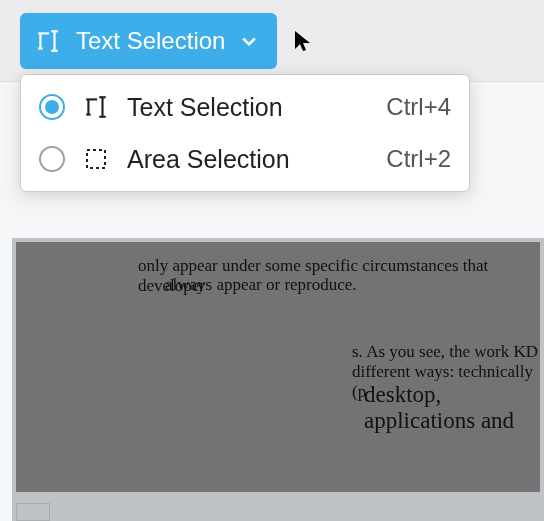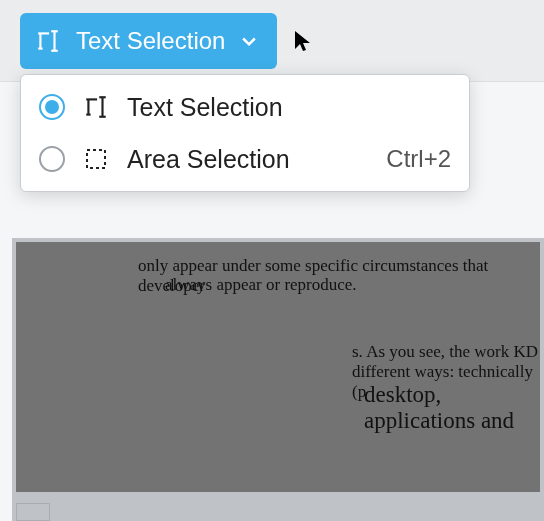--- a/index.html
+++ b/index.html
@@ -186,20 +186,21 @@
       <svg viewBox="0 0 24 24" width="26" height="26" fill="none" stroke="#222" stroke-width="2">
         <path d="M3 5h10"></path>
           <path d="M5 5v14"></path>
           <path d="M3 19h4"></path>
         <line x1="18" y1="3" x2="18" y2="21"></line>
         <line x1="15" y1="3" x2="21" y2="3"></line>
         <line x1="15" y1="21" x2="21" y2="21"></line>
       </svg>
     </span>
     <span class="menu-label">Text Selection</span>
+    <span class="menu-shortcut">Ctrl+4</span>
   </div>
 
   <div class="menu-item">
     <span class="radio"></span>
     <span class="menu-icon">
       <svg viewBox="0 0 24 24" width="24" height="24" fill="none" stroke="#222" stroke-width="2" stroke-dasharray="3 3">
         <rect x="3" y="3" width="18" height="18"></rect>
       </svg>
     </span>
     <span class="menu-label">Area Selection</span>

